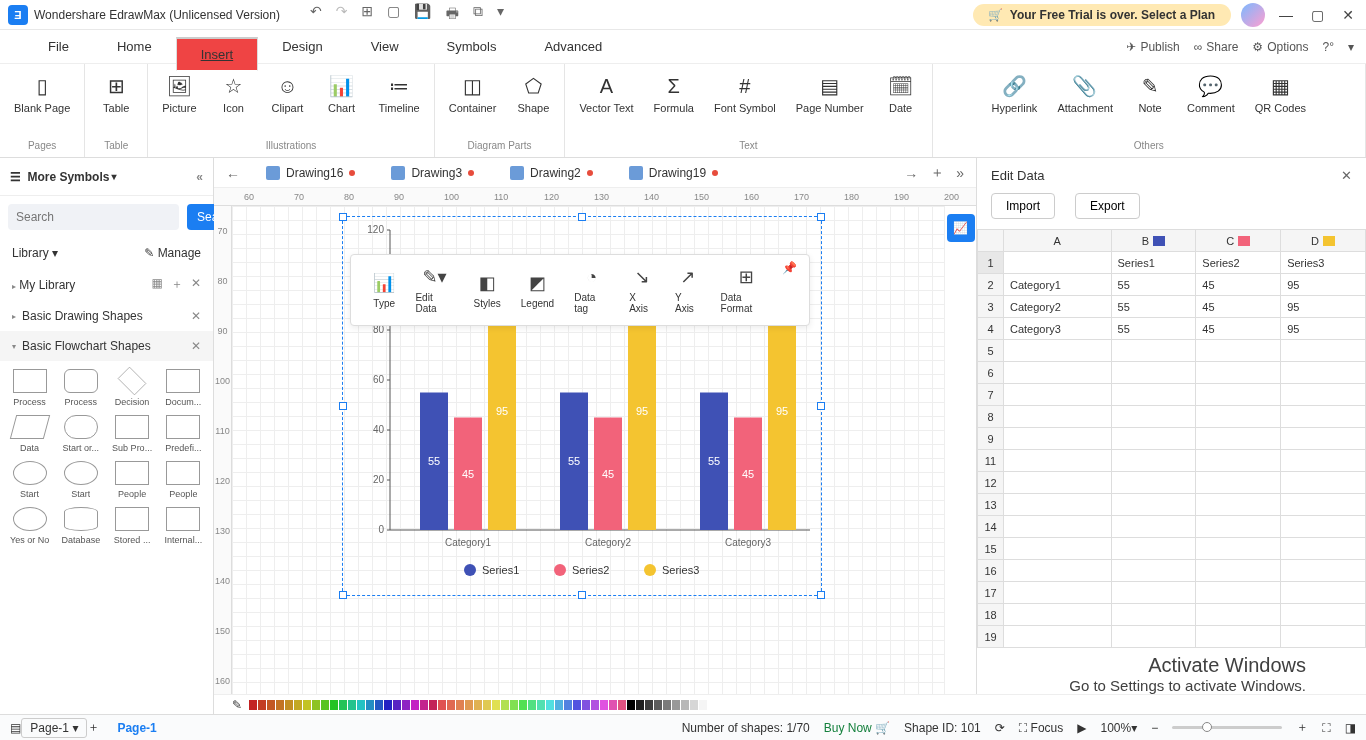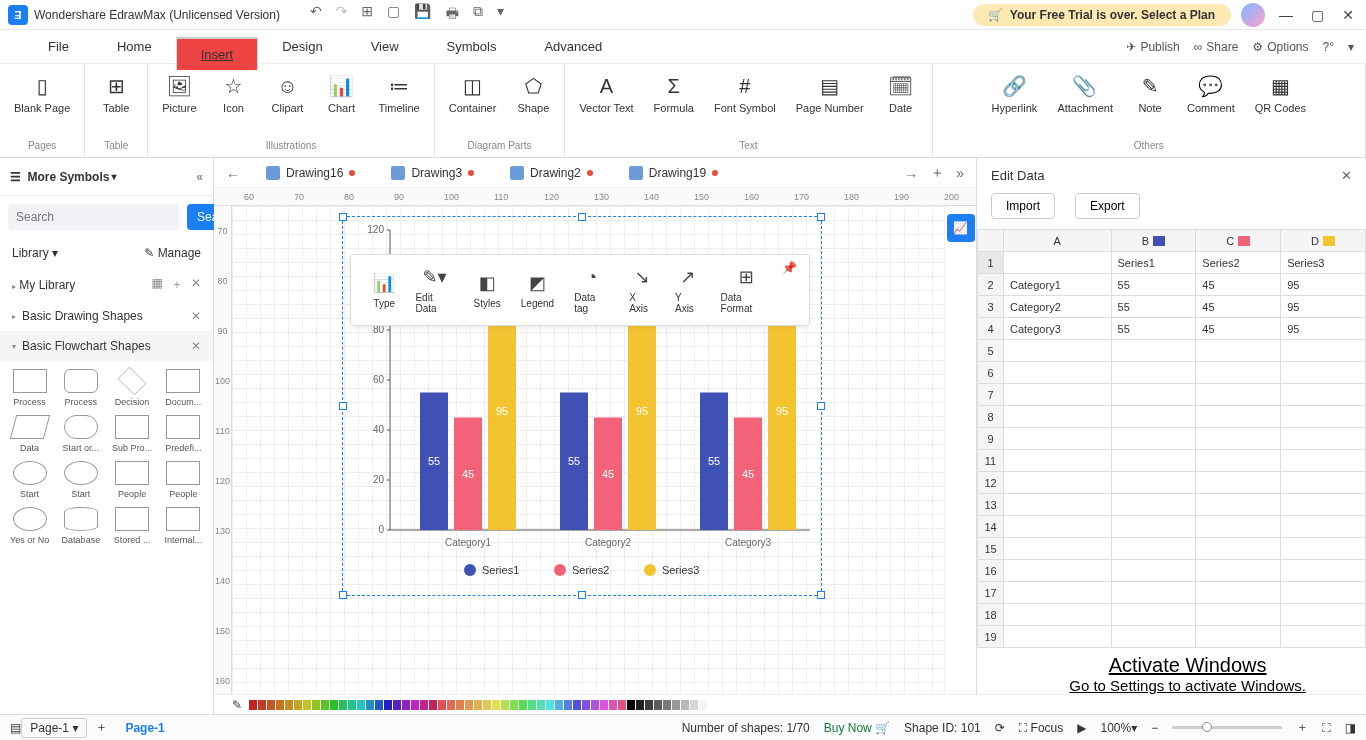--- a/index.html
+++ b/index.html
@@ -99,27 +99,27 @@
 .sheet th{background:#f5f5f5;text-align:center;font-weight:normal;}
 .sheet .rowh{background:#f5f5f5;text-align:center;width:26px;}
 .colhead{display:flex;align-items:center;gap:4px;justify-content:center;}
 .cswatch{width:12px;height:10px;}
 
 .colorbar{height:20px;position:absolute;bottom:26px;left:214px;right:0;display:flex;align-items:center;padding:0 18px;gap:1px;overflow:hidden;background:#fff;border-top:1px solid #eee;pointer-events:none;}
 .colorbar .eye{margin-right:6px;}
 .colorbar .sw{width:8px;height:10px;}
 
 .statusbar{height:26px;position:absolute;bottom:0;left:0;right:0;border-top:1px solid #ddd;display:flex;align-items:center;padding:0 10px;font-size:12px;background:#fafbfc;}
-.statusbar .pgbtn{border:1px solid #ccc;border-radius:3px;padding:2px 8px;margin-right:8px;cursor:pointer;}
+.statusbar .pgbtn{border:1px solid #ccc;border-radius:3px;padding:2px 8px;cursor:pointer;}
 .statusbar .page-ind{color:#1b7ef2;margin-left:18px;font-weight:600;}
 .statusbar .sright{margin-left:auto;display:flex;align-items:center;gap:14px;}
 .zoom-slider{width:110px;height:3px;background:#ccc;position:relative;border-radius:2px;}
 .zoom-slider .knob{width:10px;height:10px;background:#fff;border:1px solid #888;border-radius:50%;position:absolute;left:30px;top:-4px;}
 
-.watermark{position:absolute;right:60px;bottom:46px;color:#000000;font-size:15px;pointer-events:none;text-align:center;text-decoration:underline;}
+.watermark{position:absolute;right:60px;bottom:46px;color:#404040;font-size:15px;pointer-events:none;text-align:right;}
 .watermark .big{font-size:20px;}
 </style>
 </head>
 <body>
 
 <div class="titlebar">
   <div class="app-icon">Ǝ</div>
   <div class="title-text">Wondershare EdrawMax (Unlicensed Version)</div>
   <div class="titlebar-tools">
     <span>↶</span>

